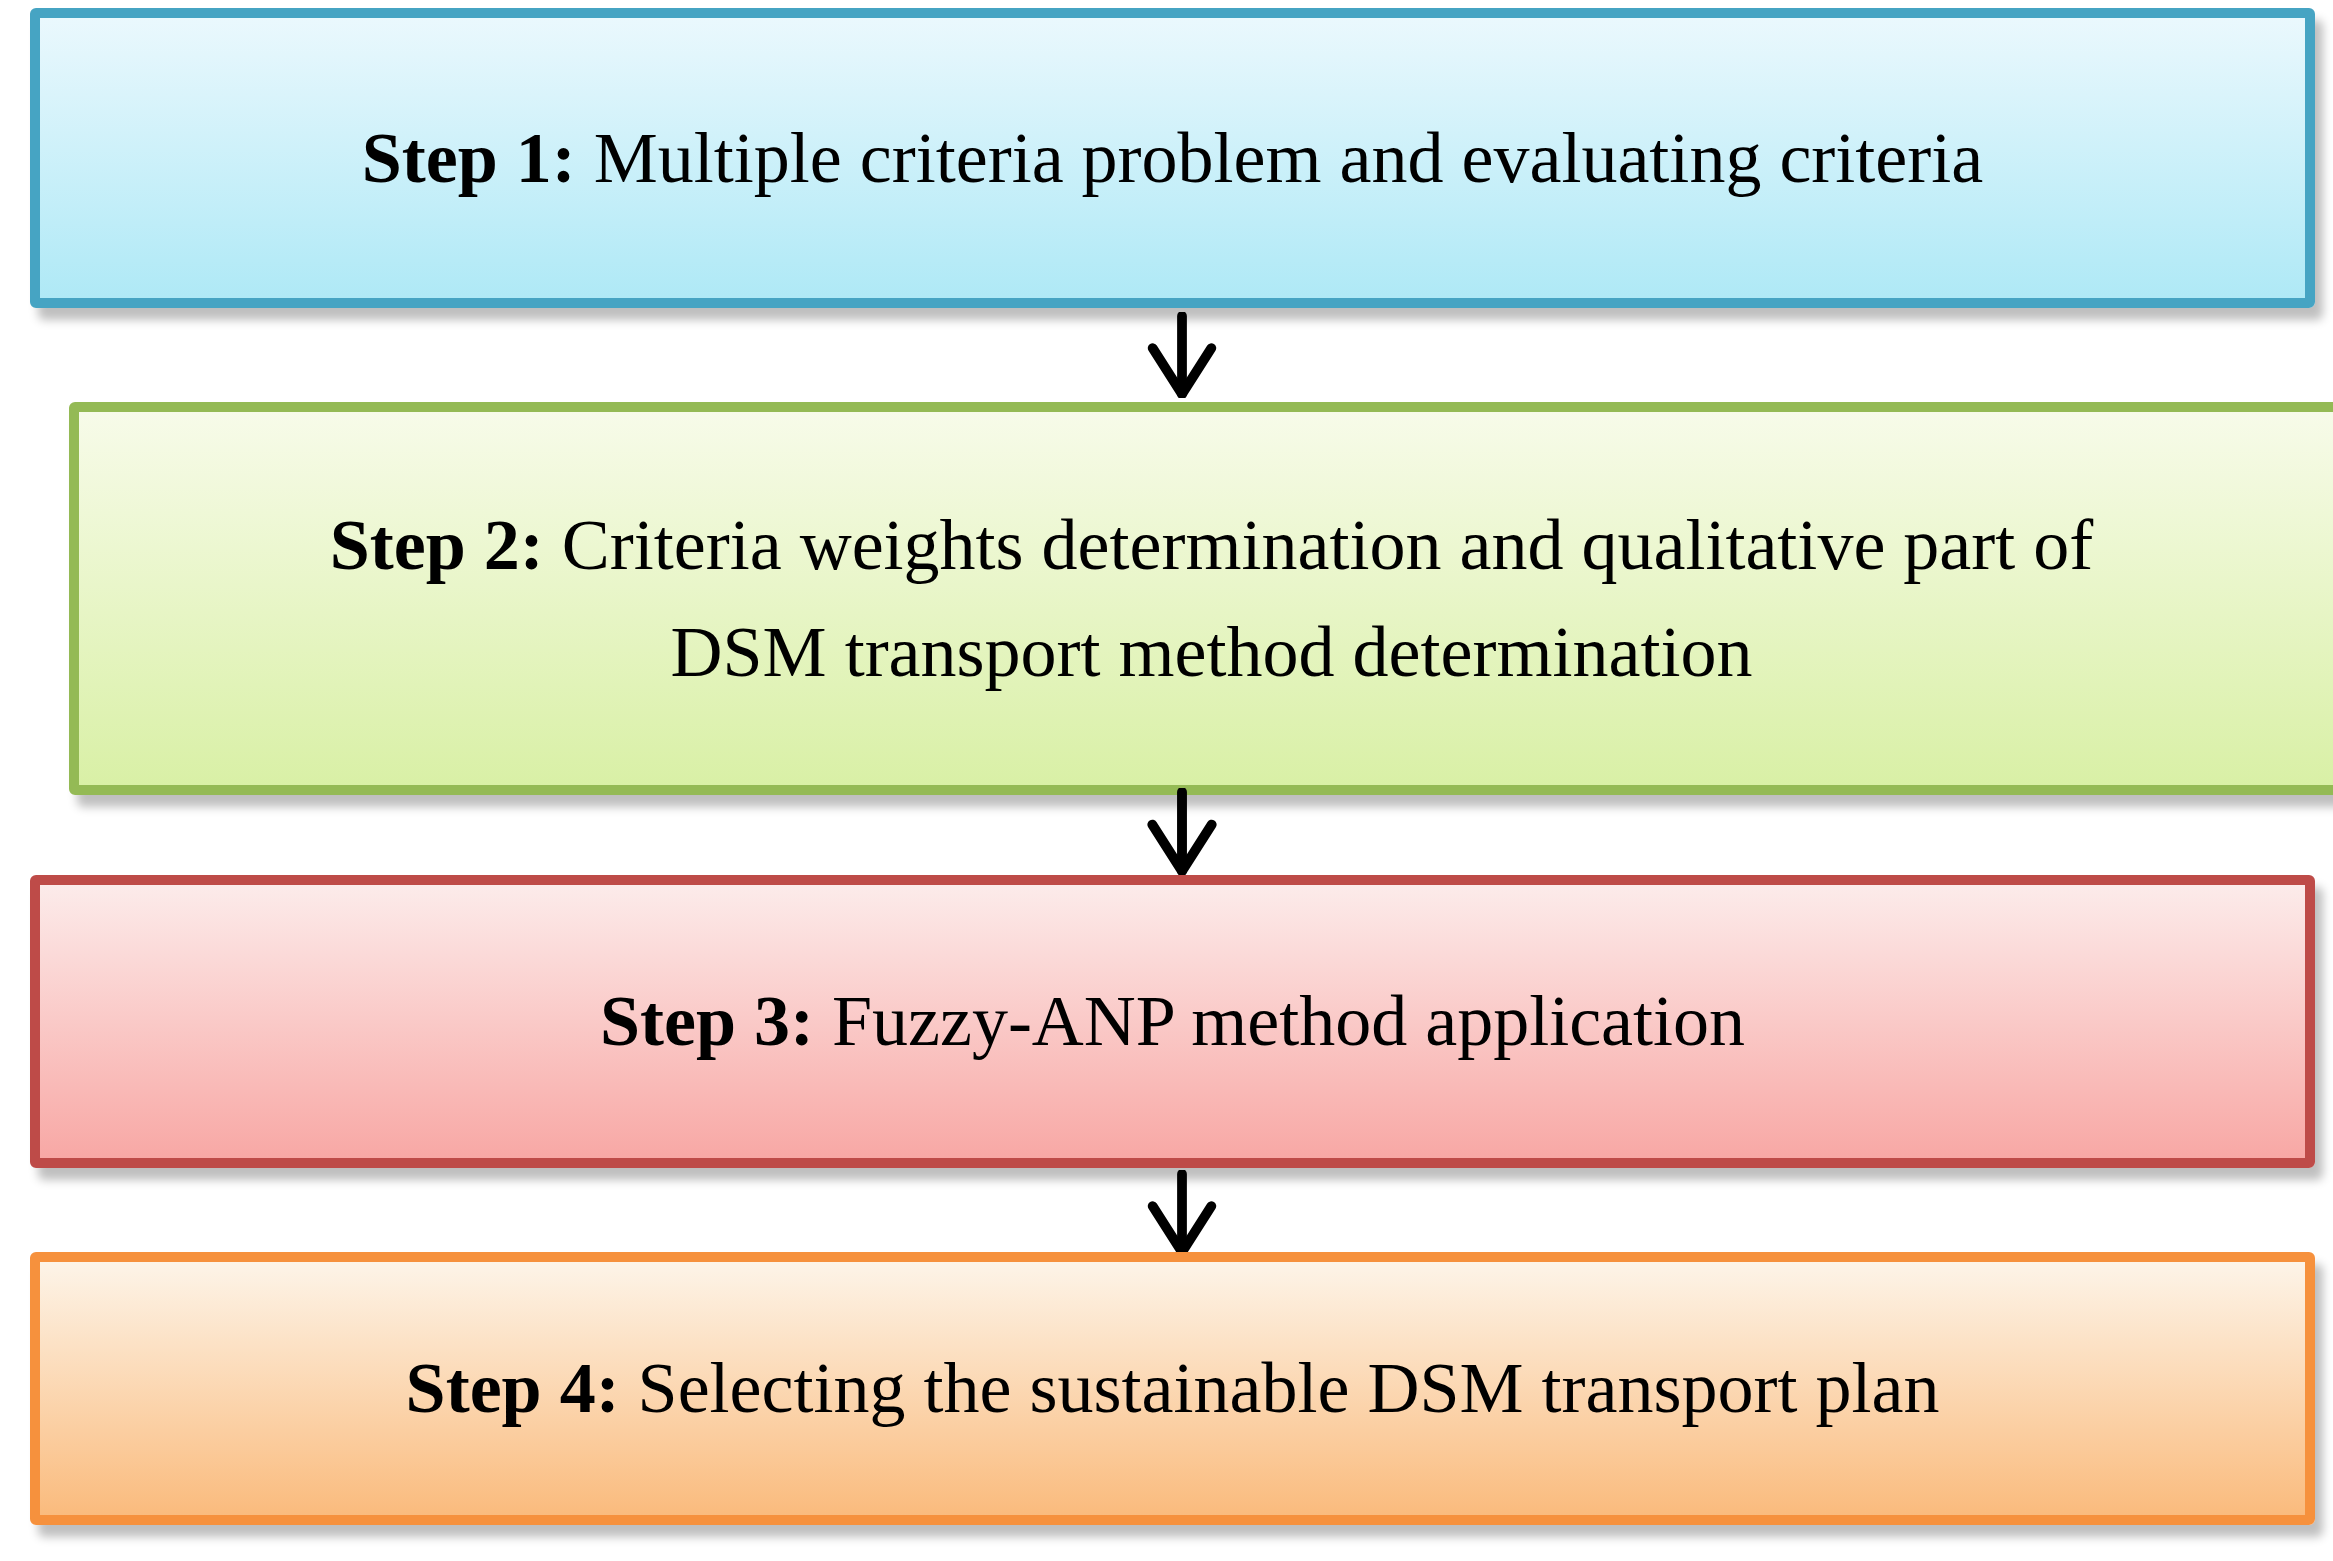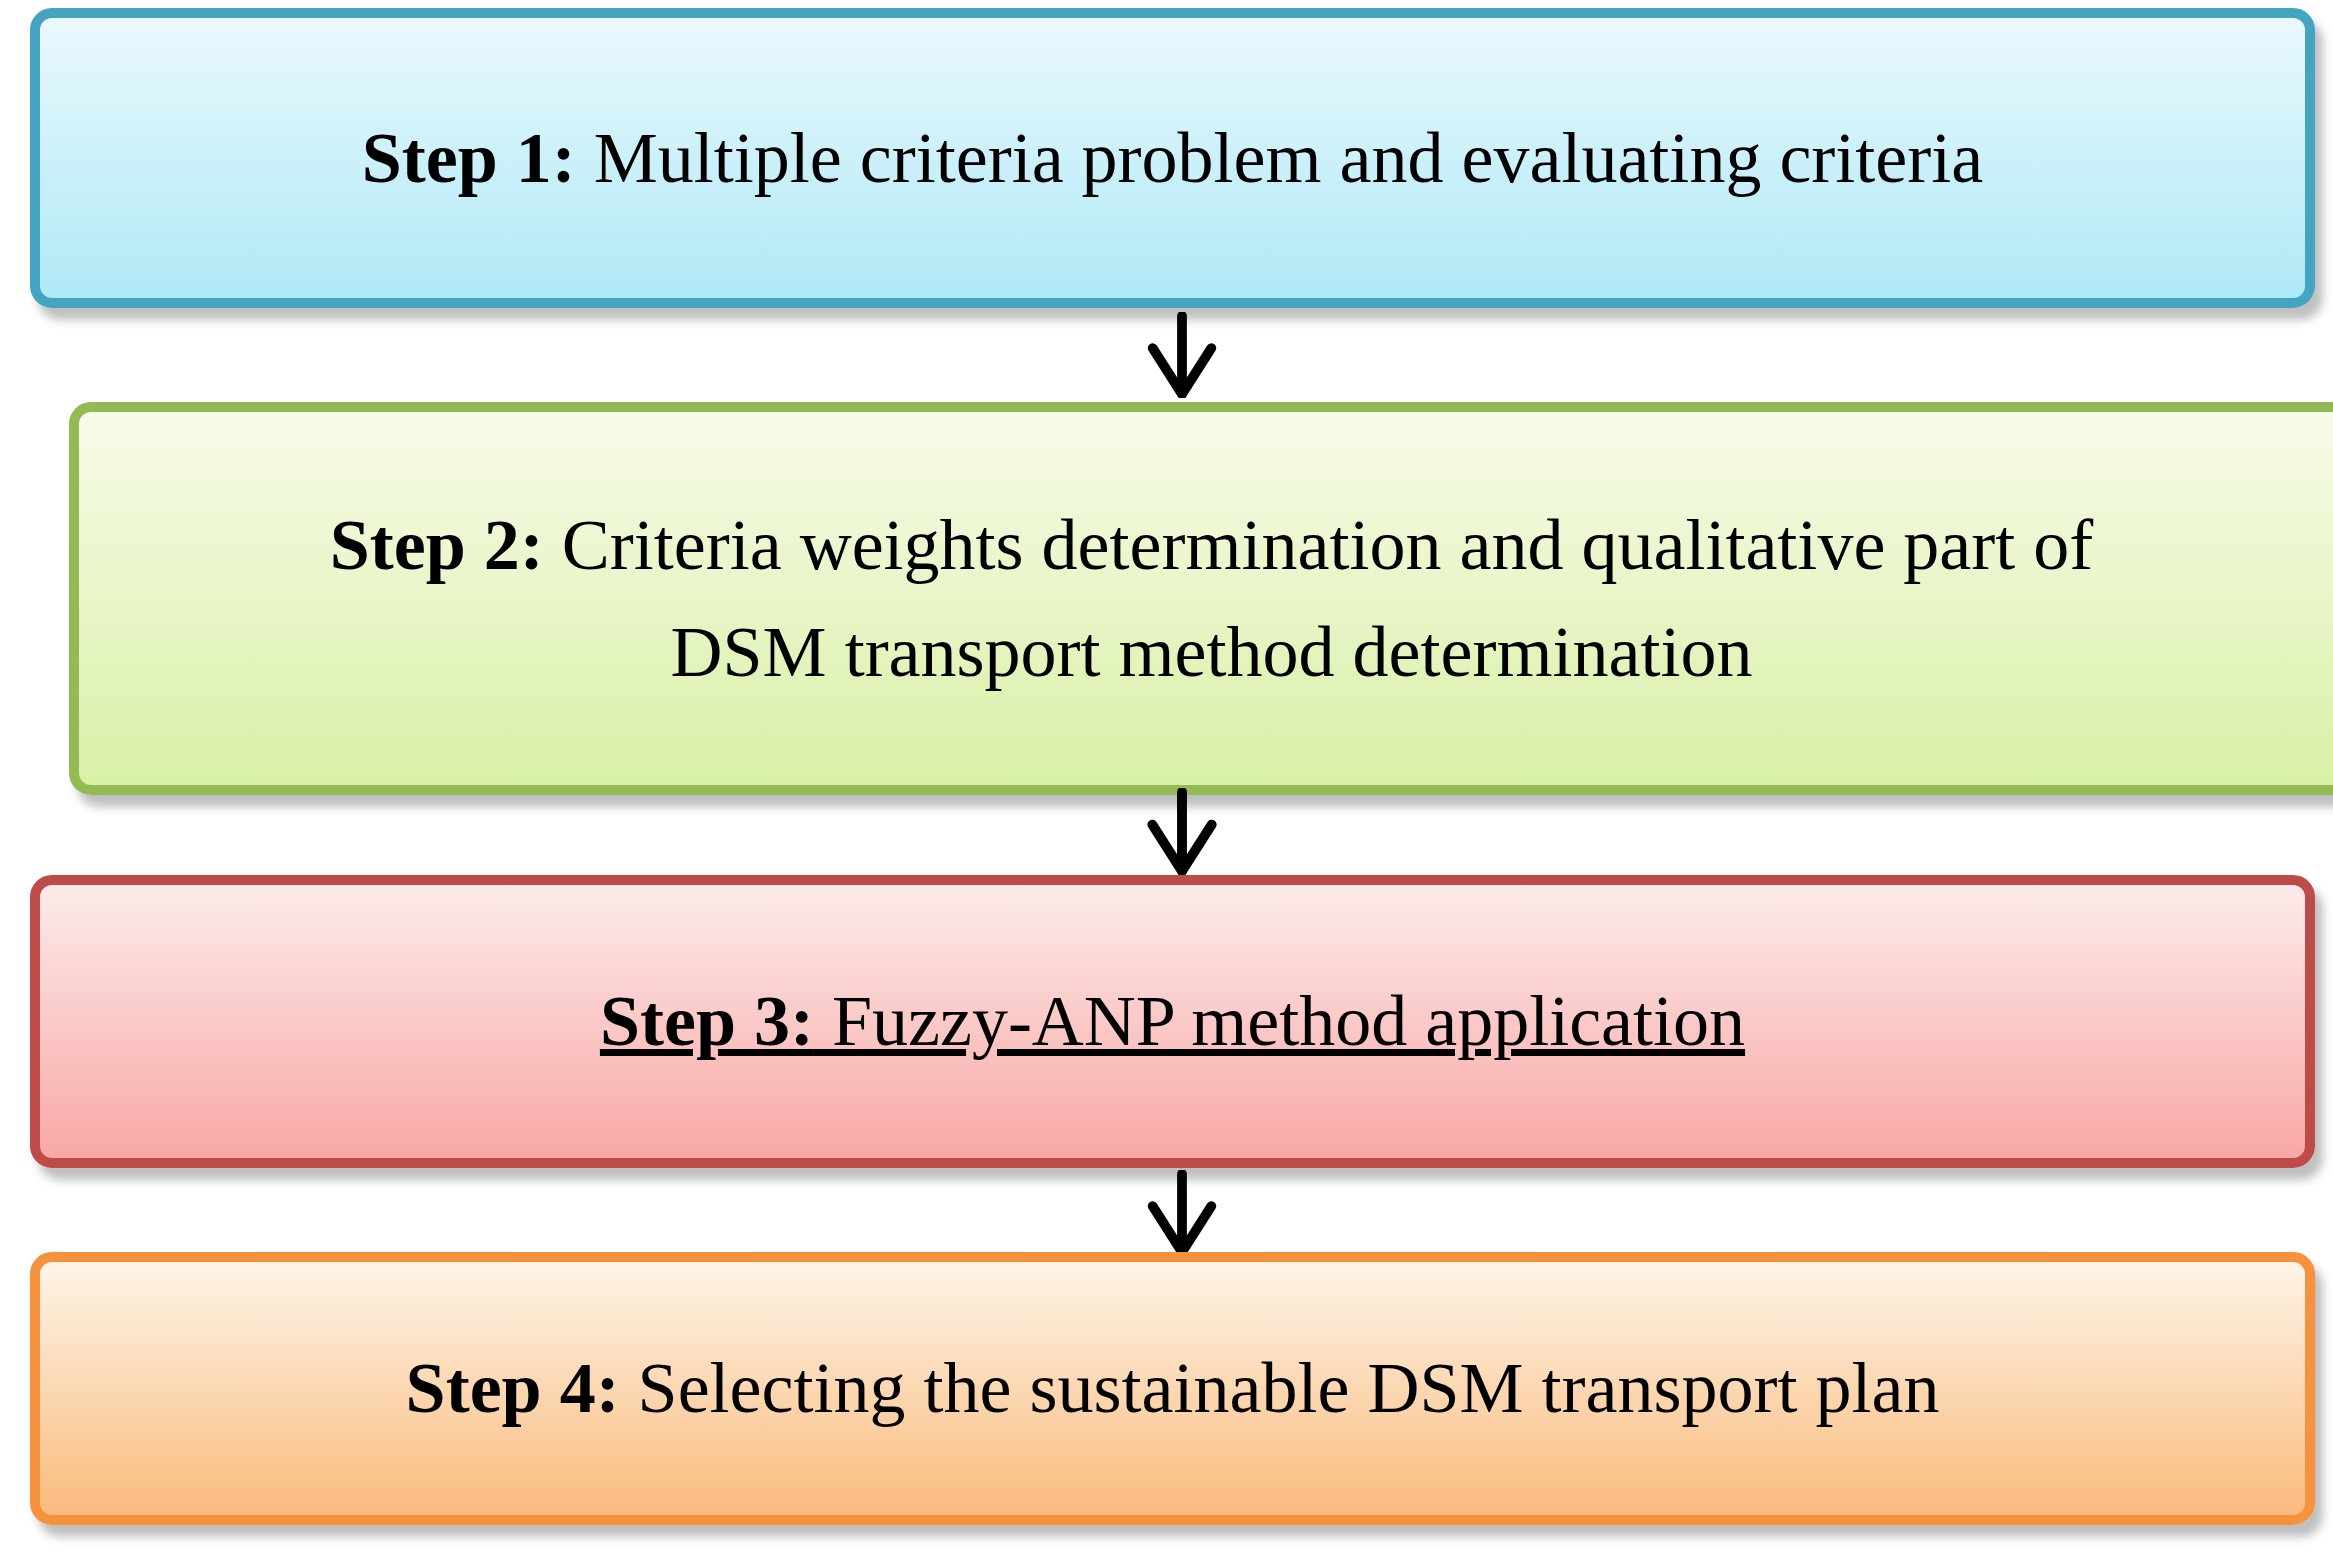--- a/index.html
+++ b/index.html
@@ -14,21 +14,21 @@
     background: #ffffff;
     font-family: "Liberation Serif", "DejaVu Serif", serif;
     overflow: hidden;
   }
   .step-box {
     position: absolute;
     left: 30px;
     width: 2285px;
     box-sizing: border-box;
     border: 10px solid #888888;
-    border-radius: 22px;
+    border-radius: 6px;
     display: flex;
     align-items: center;
     justify-content: center;
     box-shadow: 8px 12px 10px rgba(0, 0, 0, 0.25);
     background: #eeeeee;
   }
   .step-text {
     width: 100%;
     padding: 0 40px;
     text-align: center;
@@ -92,21 +92,21 @@
   <div class="arrow" id="arrow-2" style="color: rgb(0, 0, 0);">
     <svg width="76" height="87" viewBox="0 0 76 88" xmlns="http://www.w3.org/2000/svg">
       <g stroke="currentColor" stroke-width="10" stroke-linecap="round" fill="none">
         <line x1="38" y1="4" x2="38" y2="82"></line>
         <line x1="8" y1="37" x2="38" y2="84"></line>
         <line x1="68" y1="37" x2="38" y2="84"></line>
       </g>
     </svg>
   </div>
 
-  <div class="step-box" id="box-step-3" style="background: linear-gradient(rgb(252, 235, 234) 0%, rgb(248, 168, 165) 100%); border-color: rgb(190, 75, 72); text-decoration: underline;">
+  <div class="step-box" id="box-step-3" style="background: linear-gradient(rgb(252, 235, 234) 0%, rgb(248, 168, 165) 100%); border-color: rgb(190, 75, 72);">
     <div class="step-text" style="color: rgb(0, 0, 0);">
       <span class="step-line"><span class="step-label">Step 3:</span><span> Fuzzy-ANP method application</span></span>
       <span class="step-line"></span>
     </div>
   </div>
 
   <div class="arrow" id="arrow-3" style="color: rgb(0, 0, 0);">
     <svg width="76" height="86" viewBox="0 0 76 88" xmlns="http://www.w3.org/2000/svg">
       <g stroke="currentColor" stroke-width="10" stroke-linecap="round" fill="none">
         <line x1="38" y1="4" x2="38" y2="82"></line>

